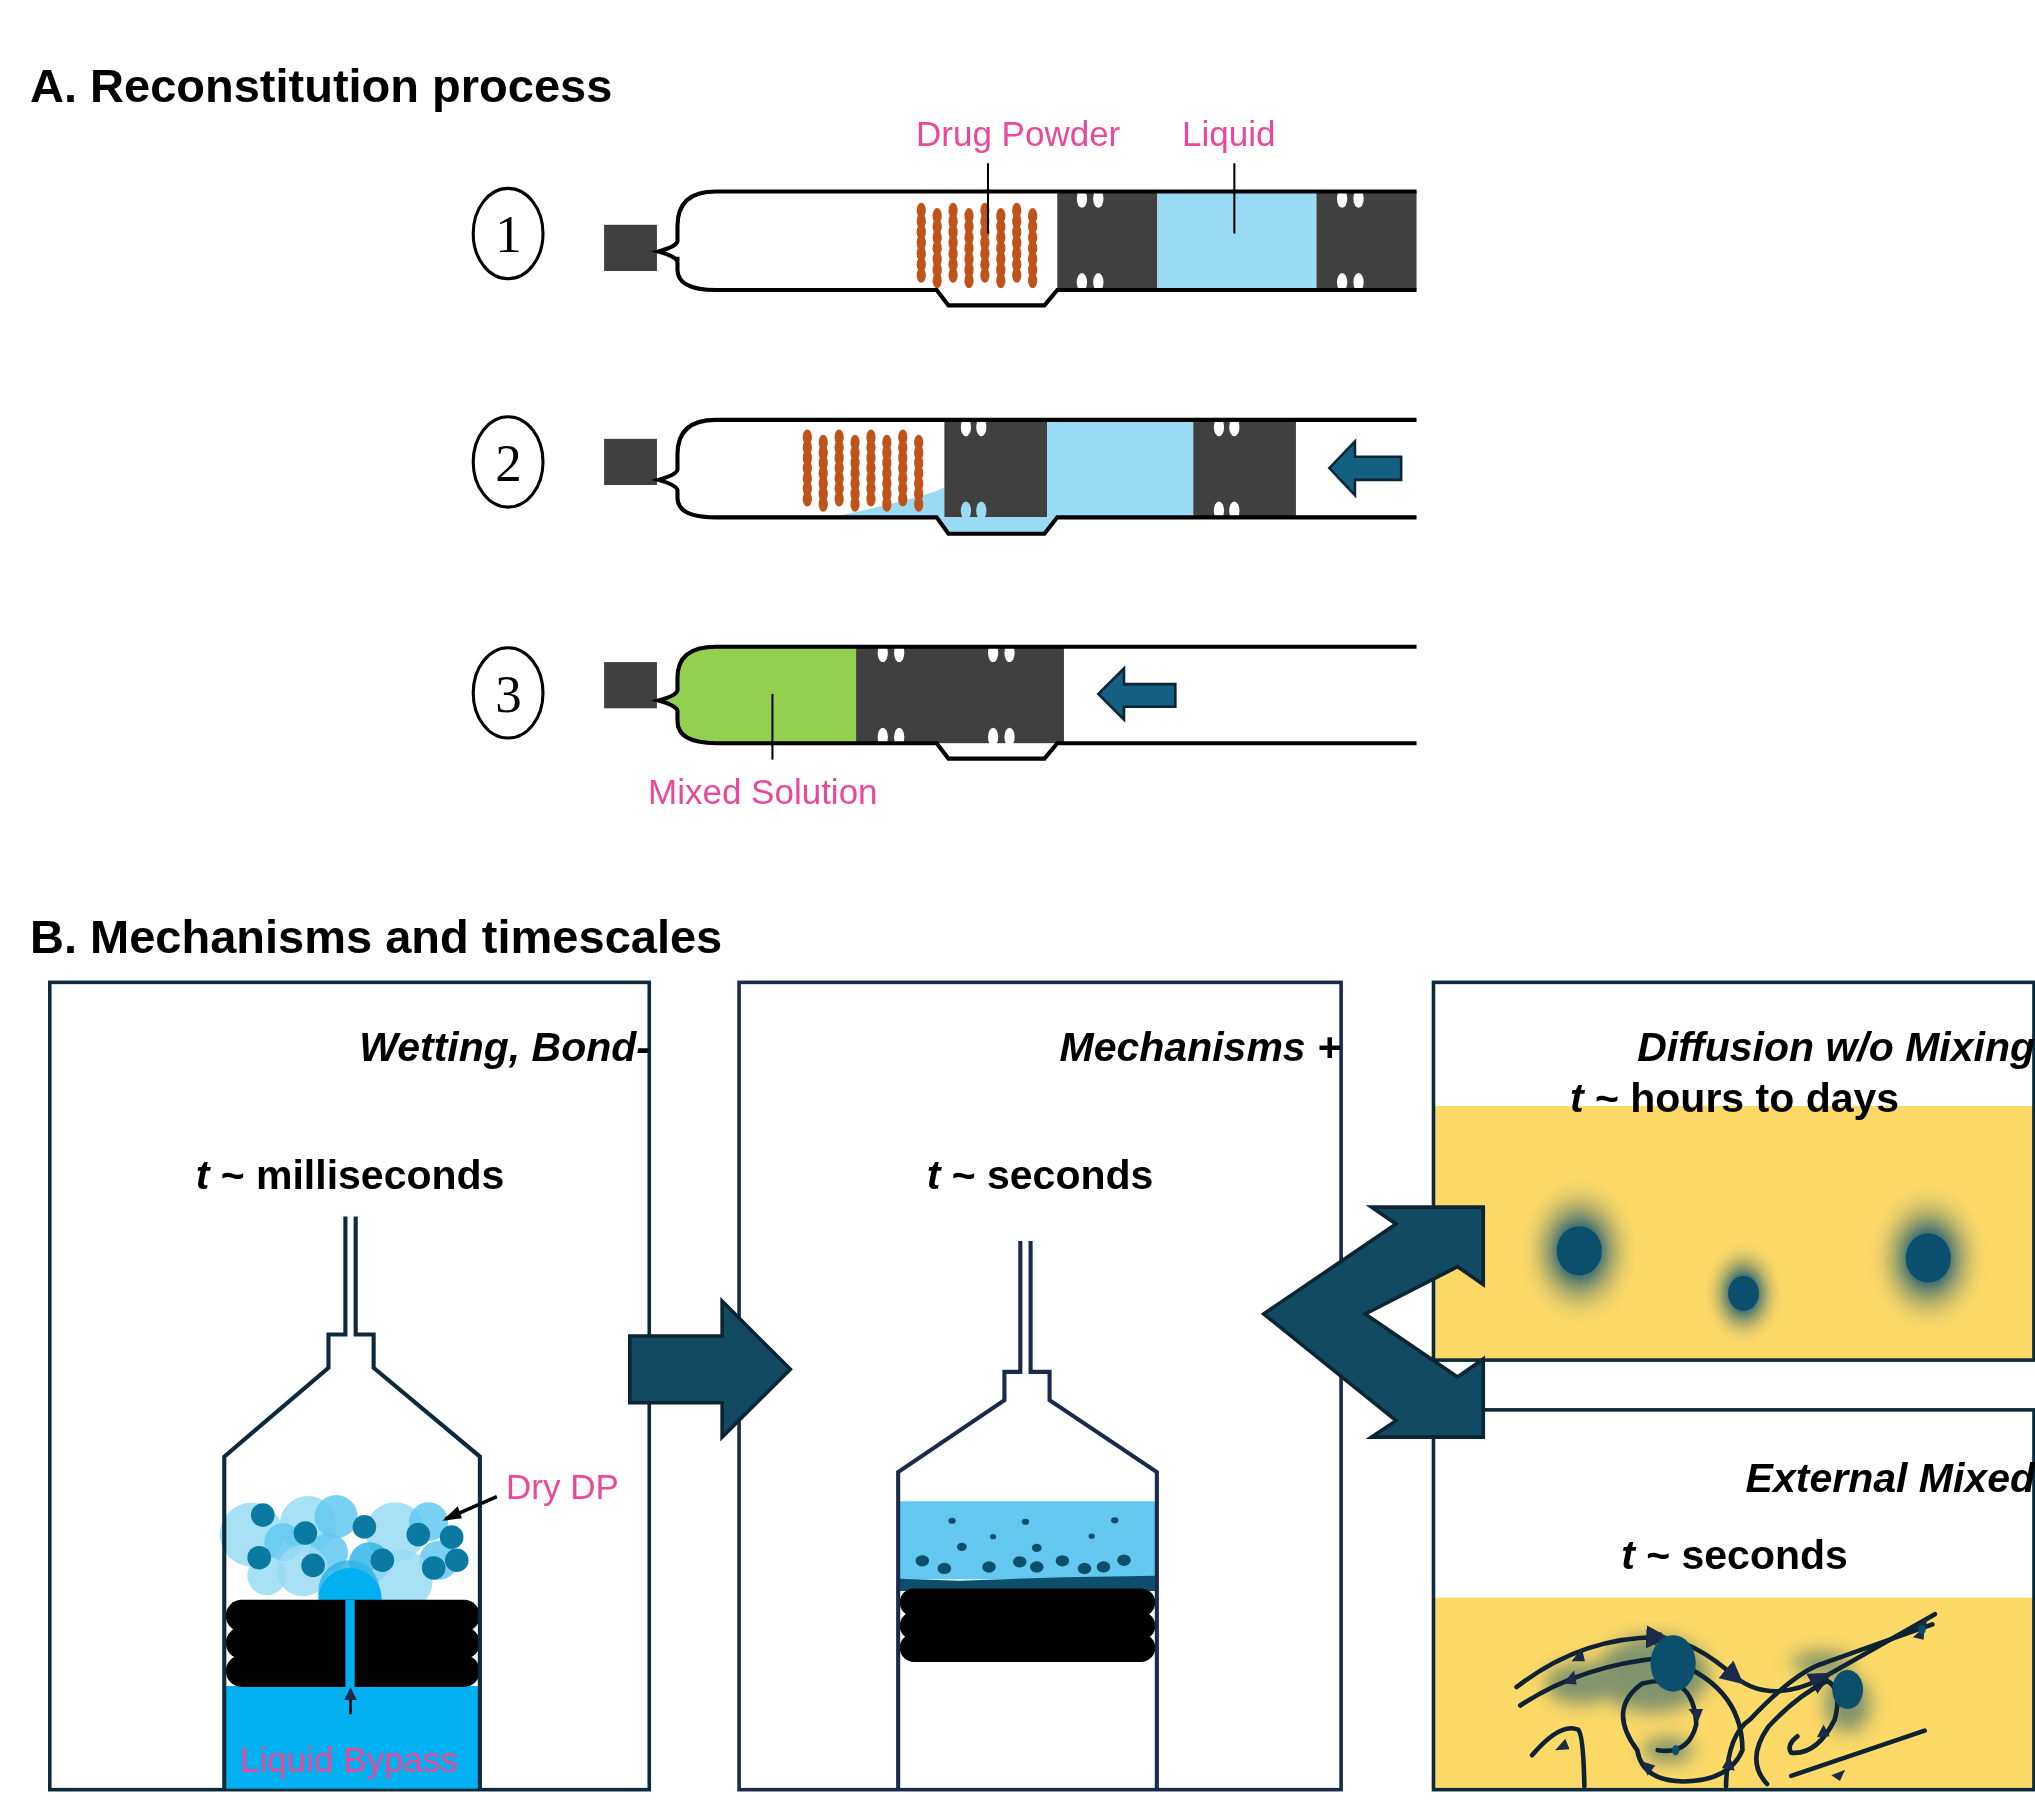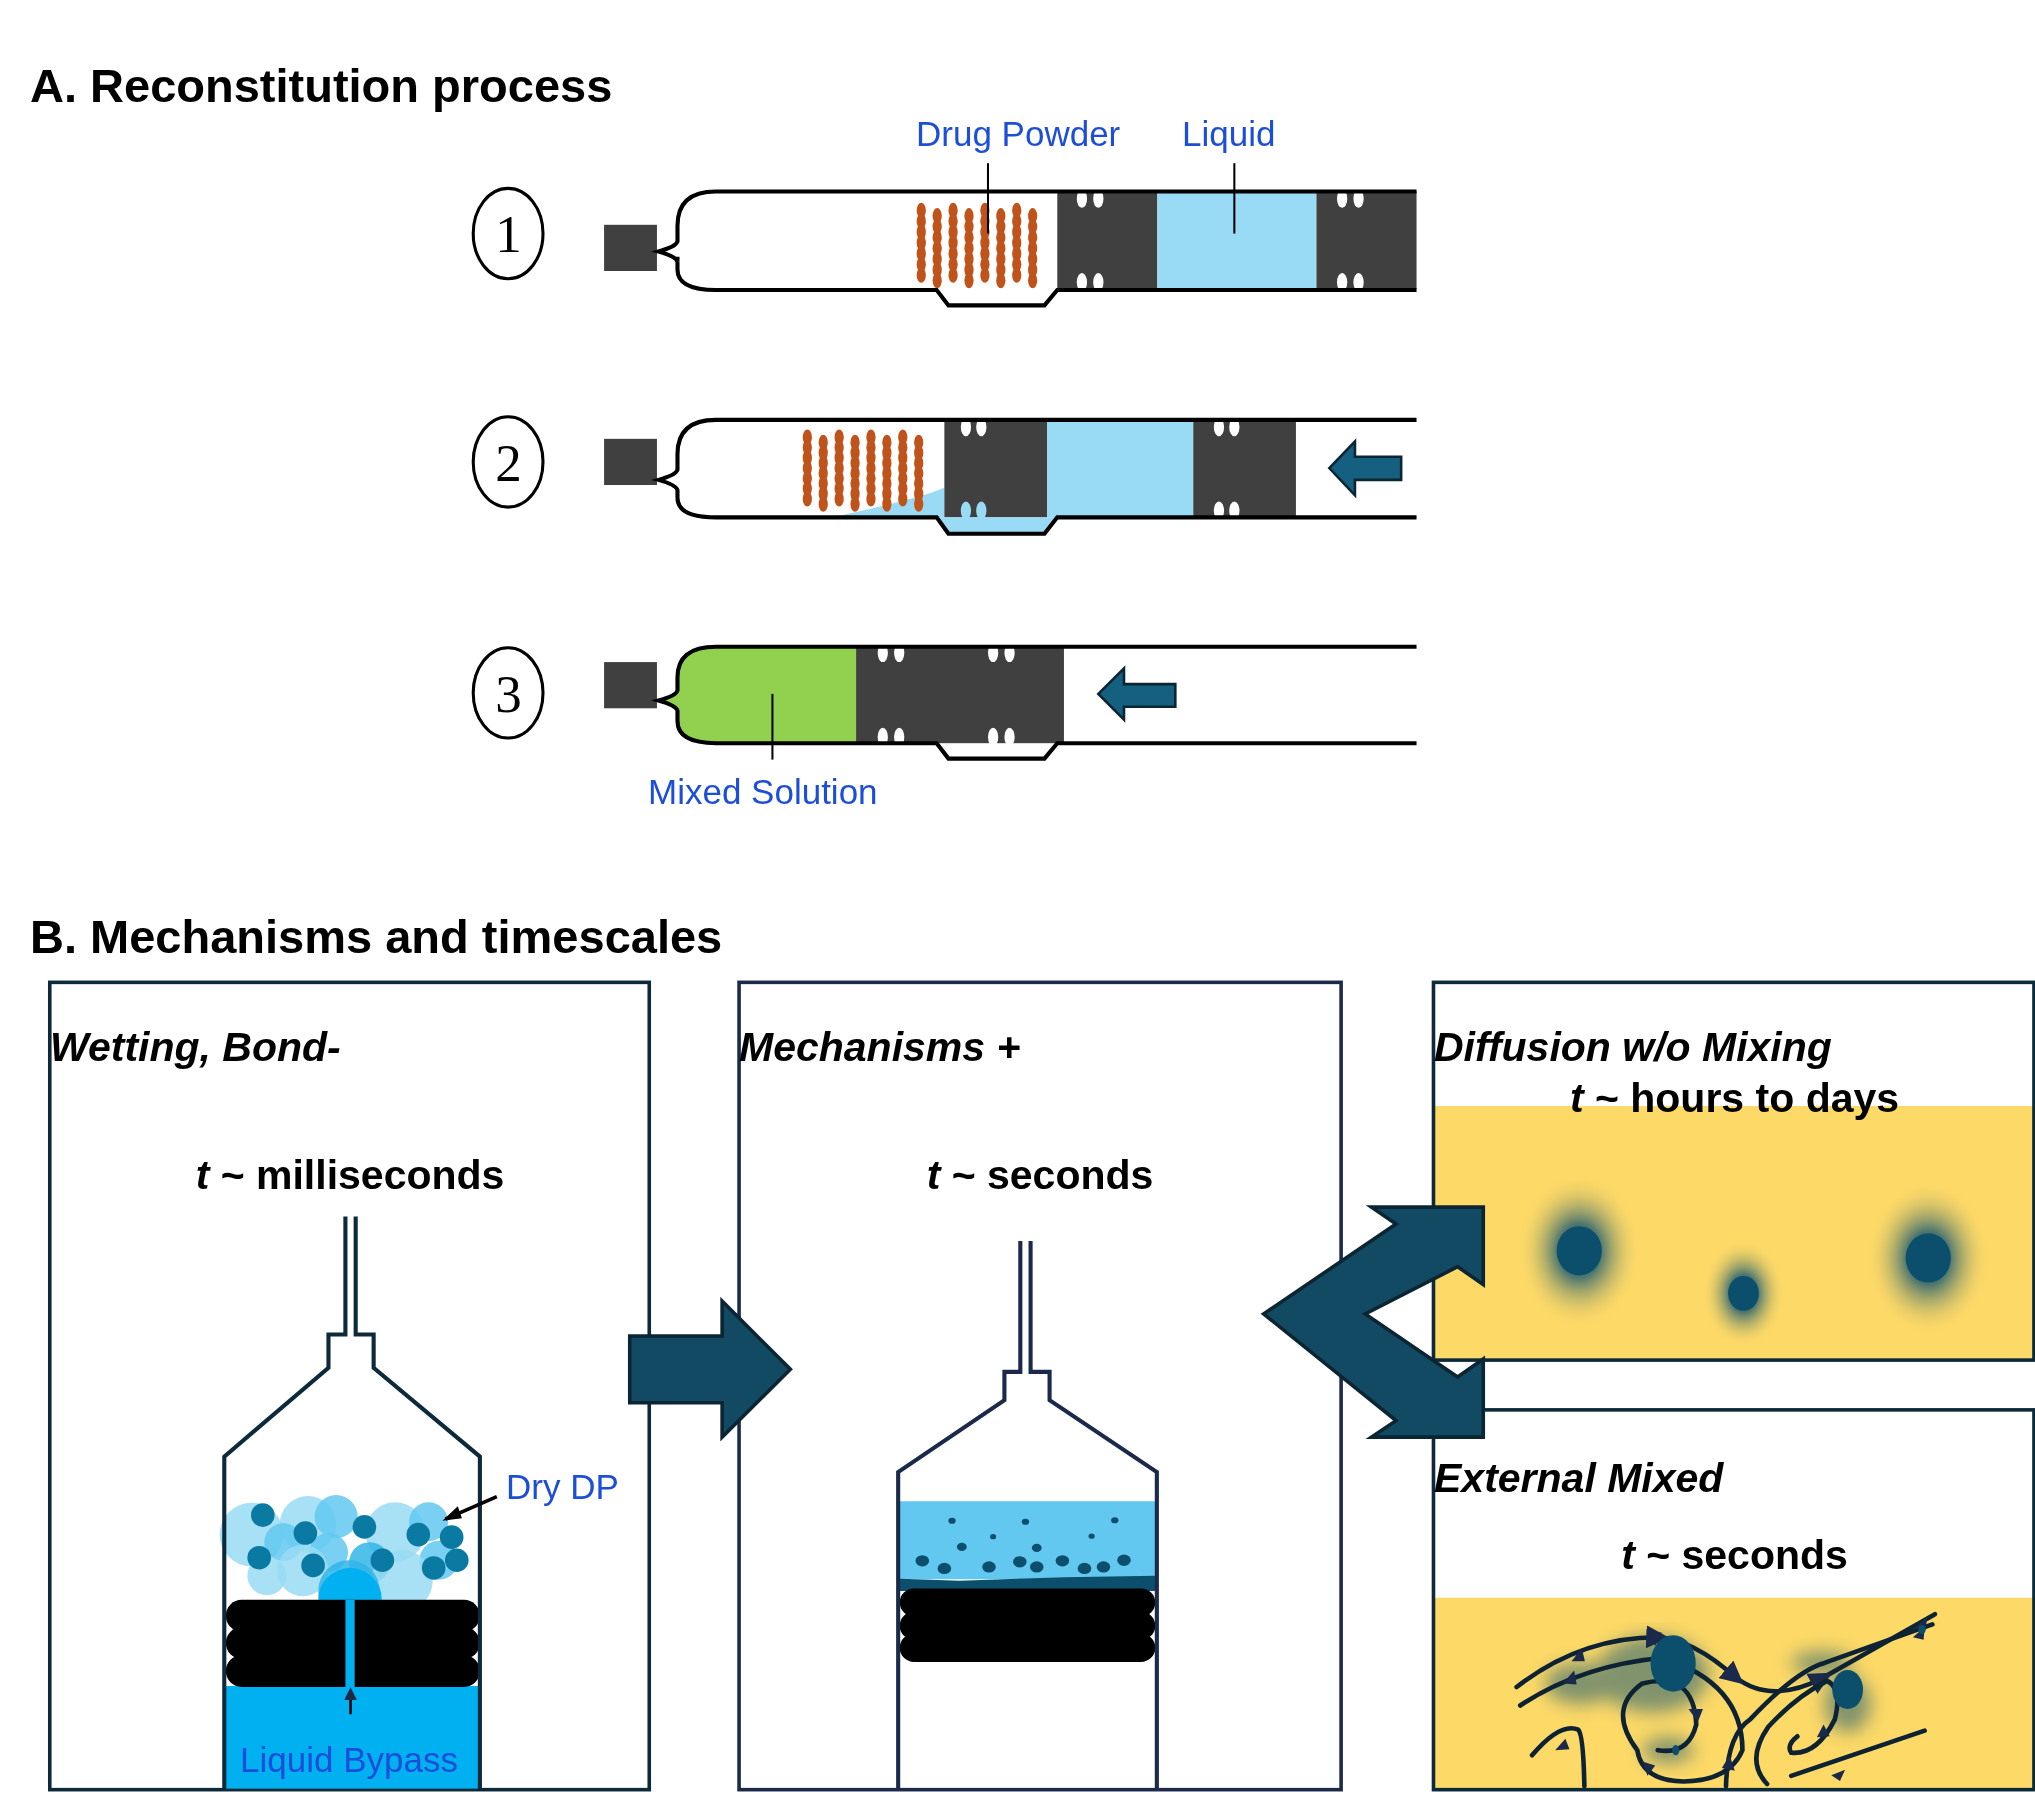--- a/index.html
+++ b/index.html
@@ -1,20 +1,20 @@
 <!DOCTYPE html>
 <html style="font-size:8.2px"><head>
 <meta charset="utf-8">
 <style>
   html,body{margin:0;padding:0;background:#ffffff;}
   body{width:2035px;height:1802px;position:relative;overflow:hidden;font-family:"Liberation Sans",sans-serif;}
   .abs{position:absolute;}
   .heading{font-weight:bold;font-size:47px;color:#000;white-space:nowrap;}
-  .label{font-size:35px;color:#1d4ed8;white-space:nowrap;}
-  .ptitle{font-weight:bold;font-style:italic;font-size:41px;text-align:left;line-height:50px;color:#000;}
+  .label{font-size:35px;color:#ec4899;white-space:nowrap;}
+  .ptitle{font-weight:bold;font-style:italic;font-size:41px;text-align:right;line-height:50px;color:#000;}
   .ptime{font-weight:bold;font-size:41px;text-align:center;color:#000;white-space:nowrap;}
   .ptime i{font-style:italic;}
   svg{position:absolute;left:0;top:0;}
 </style>
 </head>
 <body>
 
 <div class="abs heading" style="left:30px;top:30px;margin-top:28px;">A. Reconstitution process</div>
 <div class="abs heading" style="left:30px;top:909px;">B. Mechanisms and timescales</div>
 

